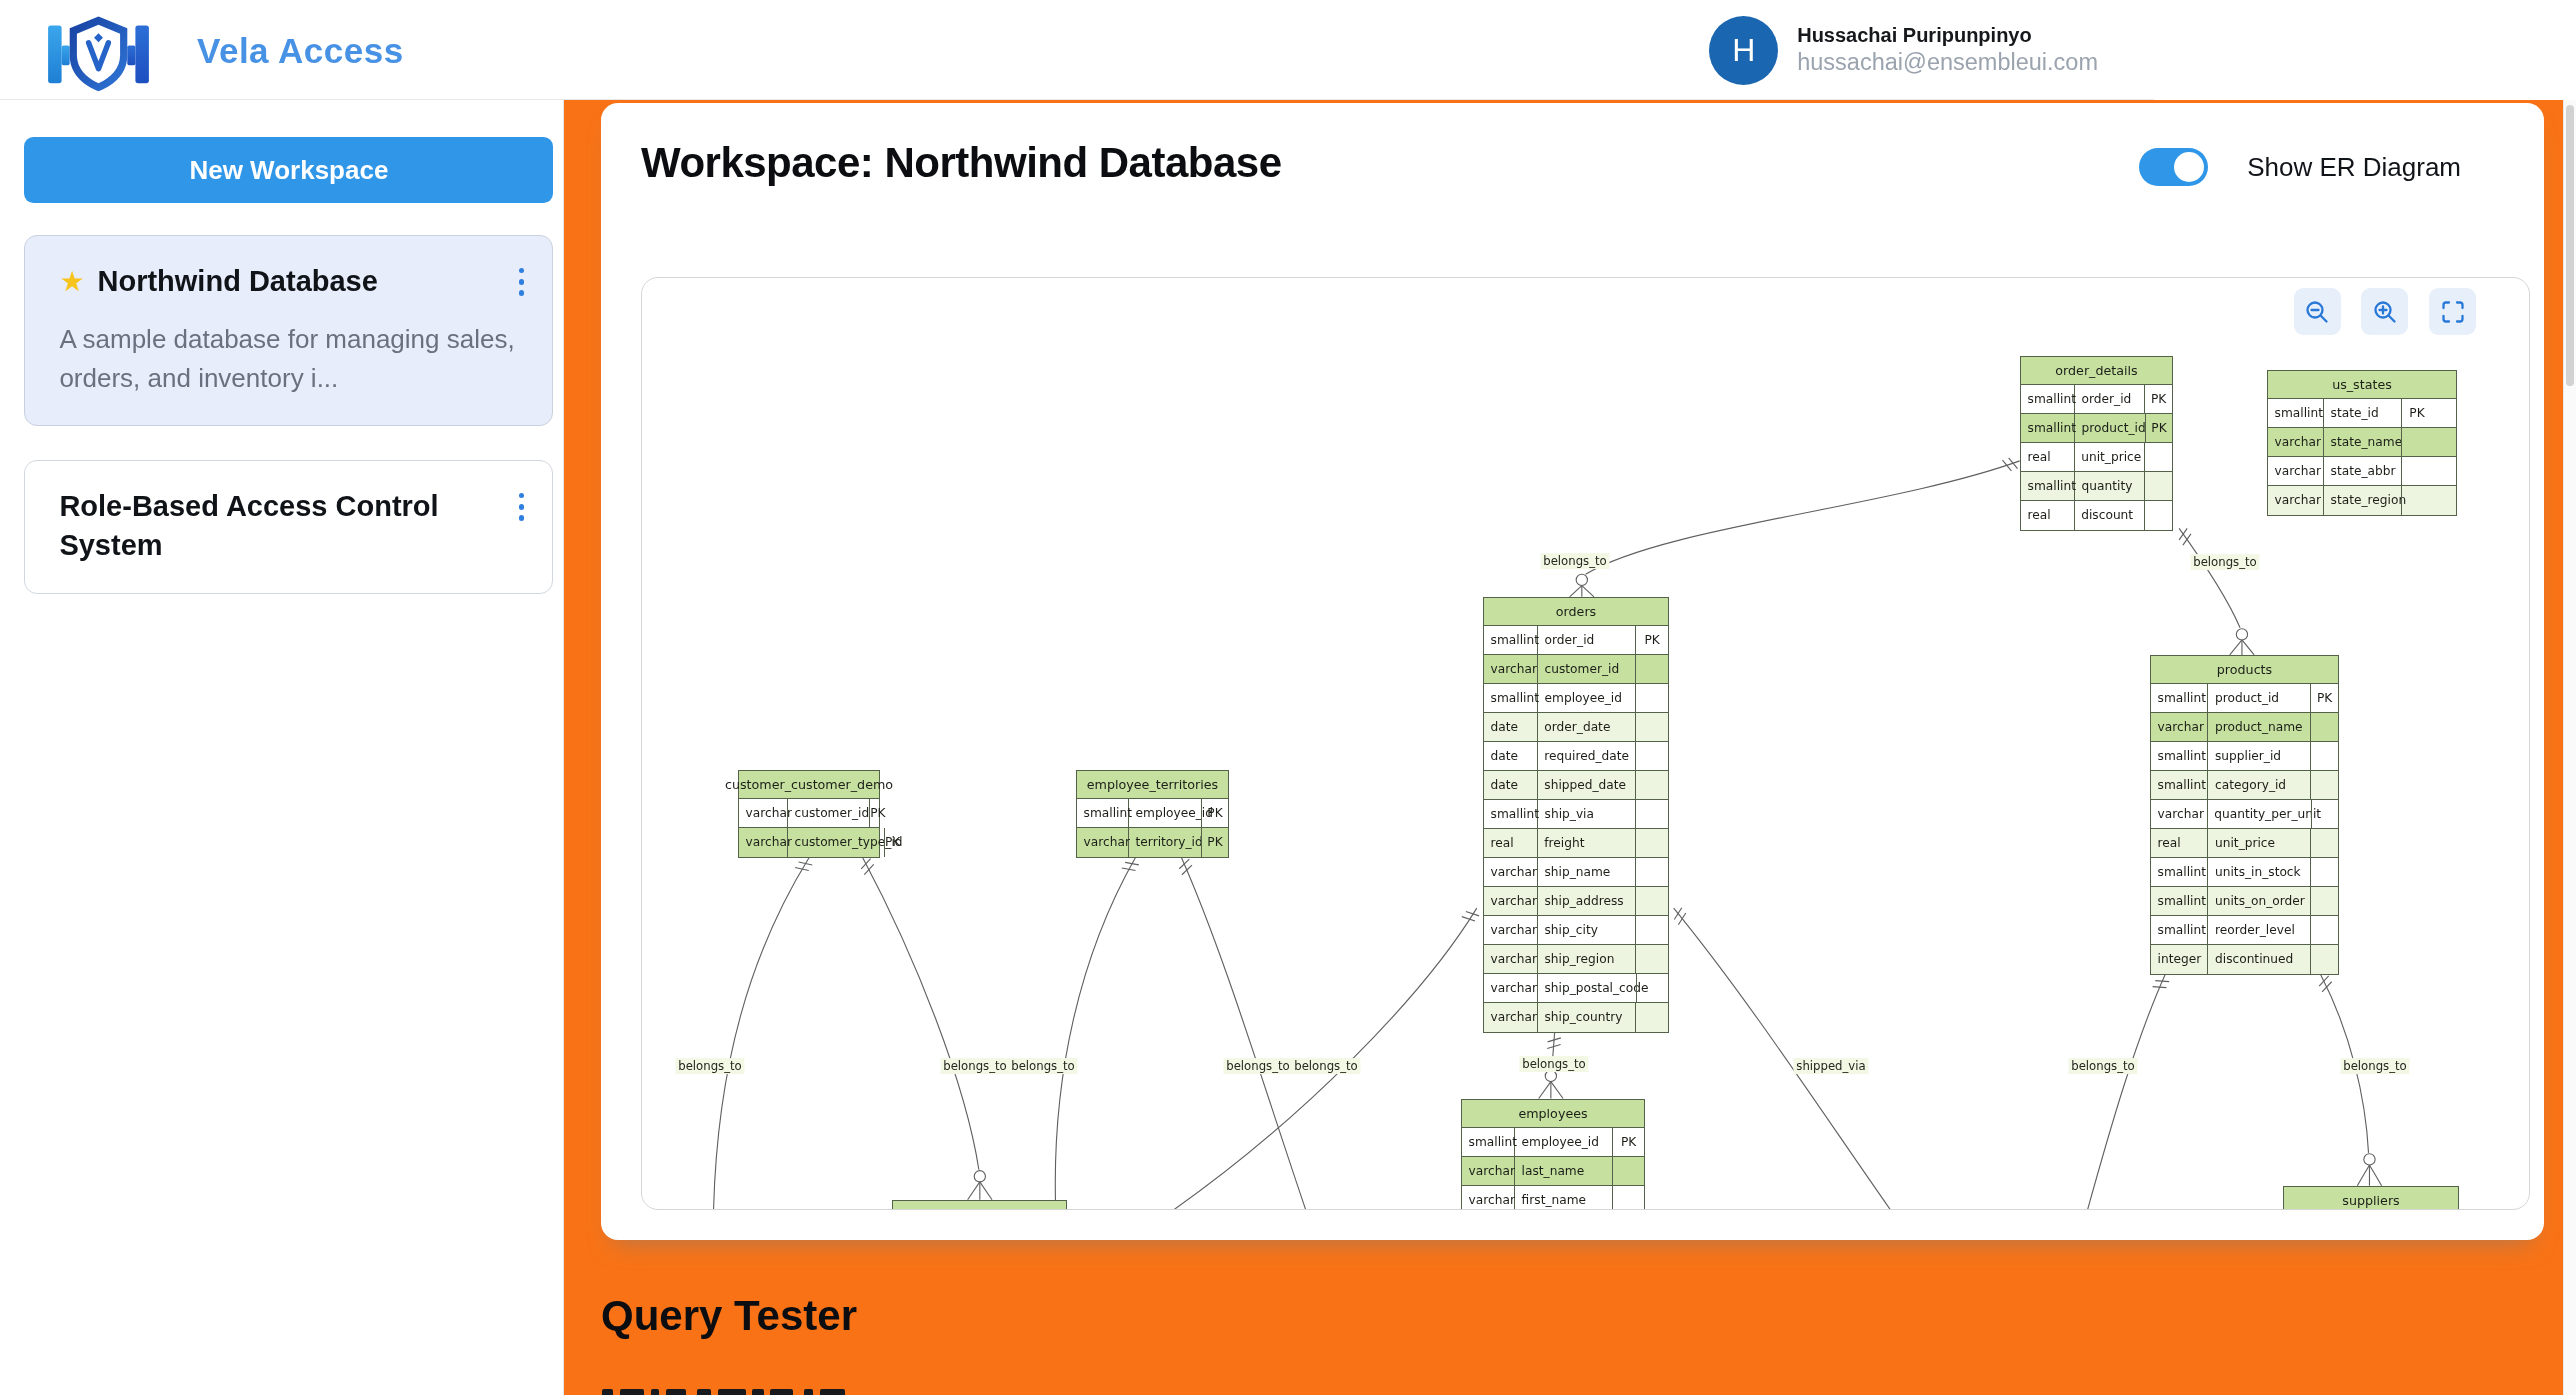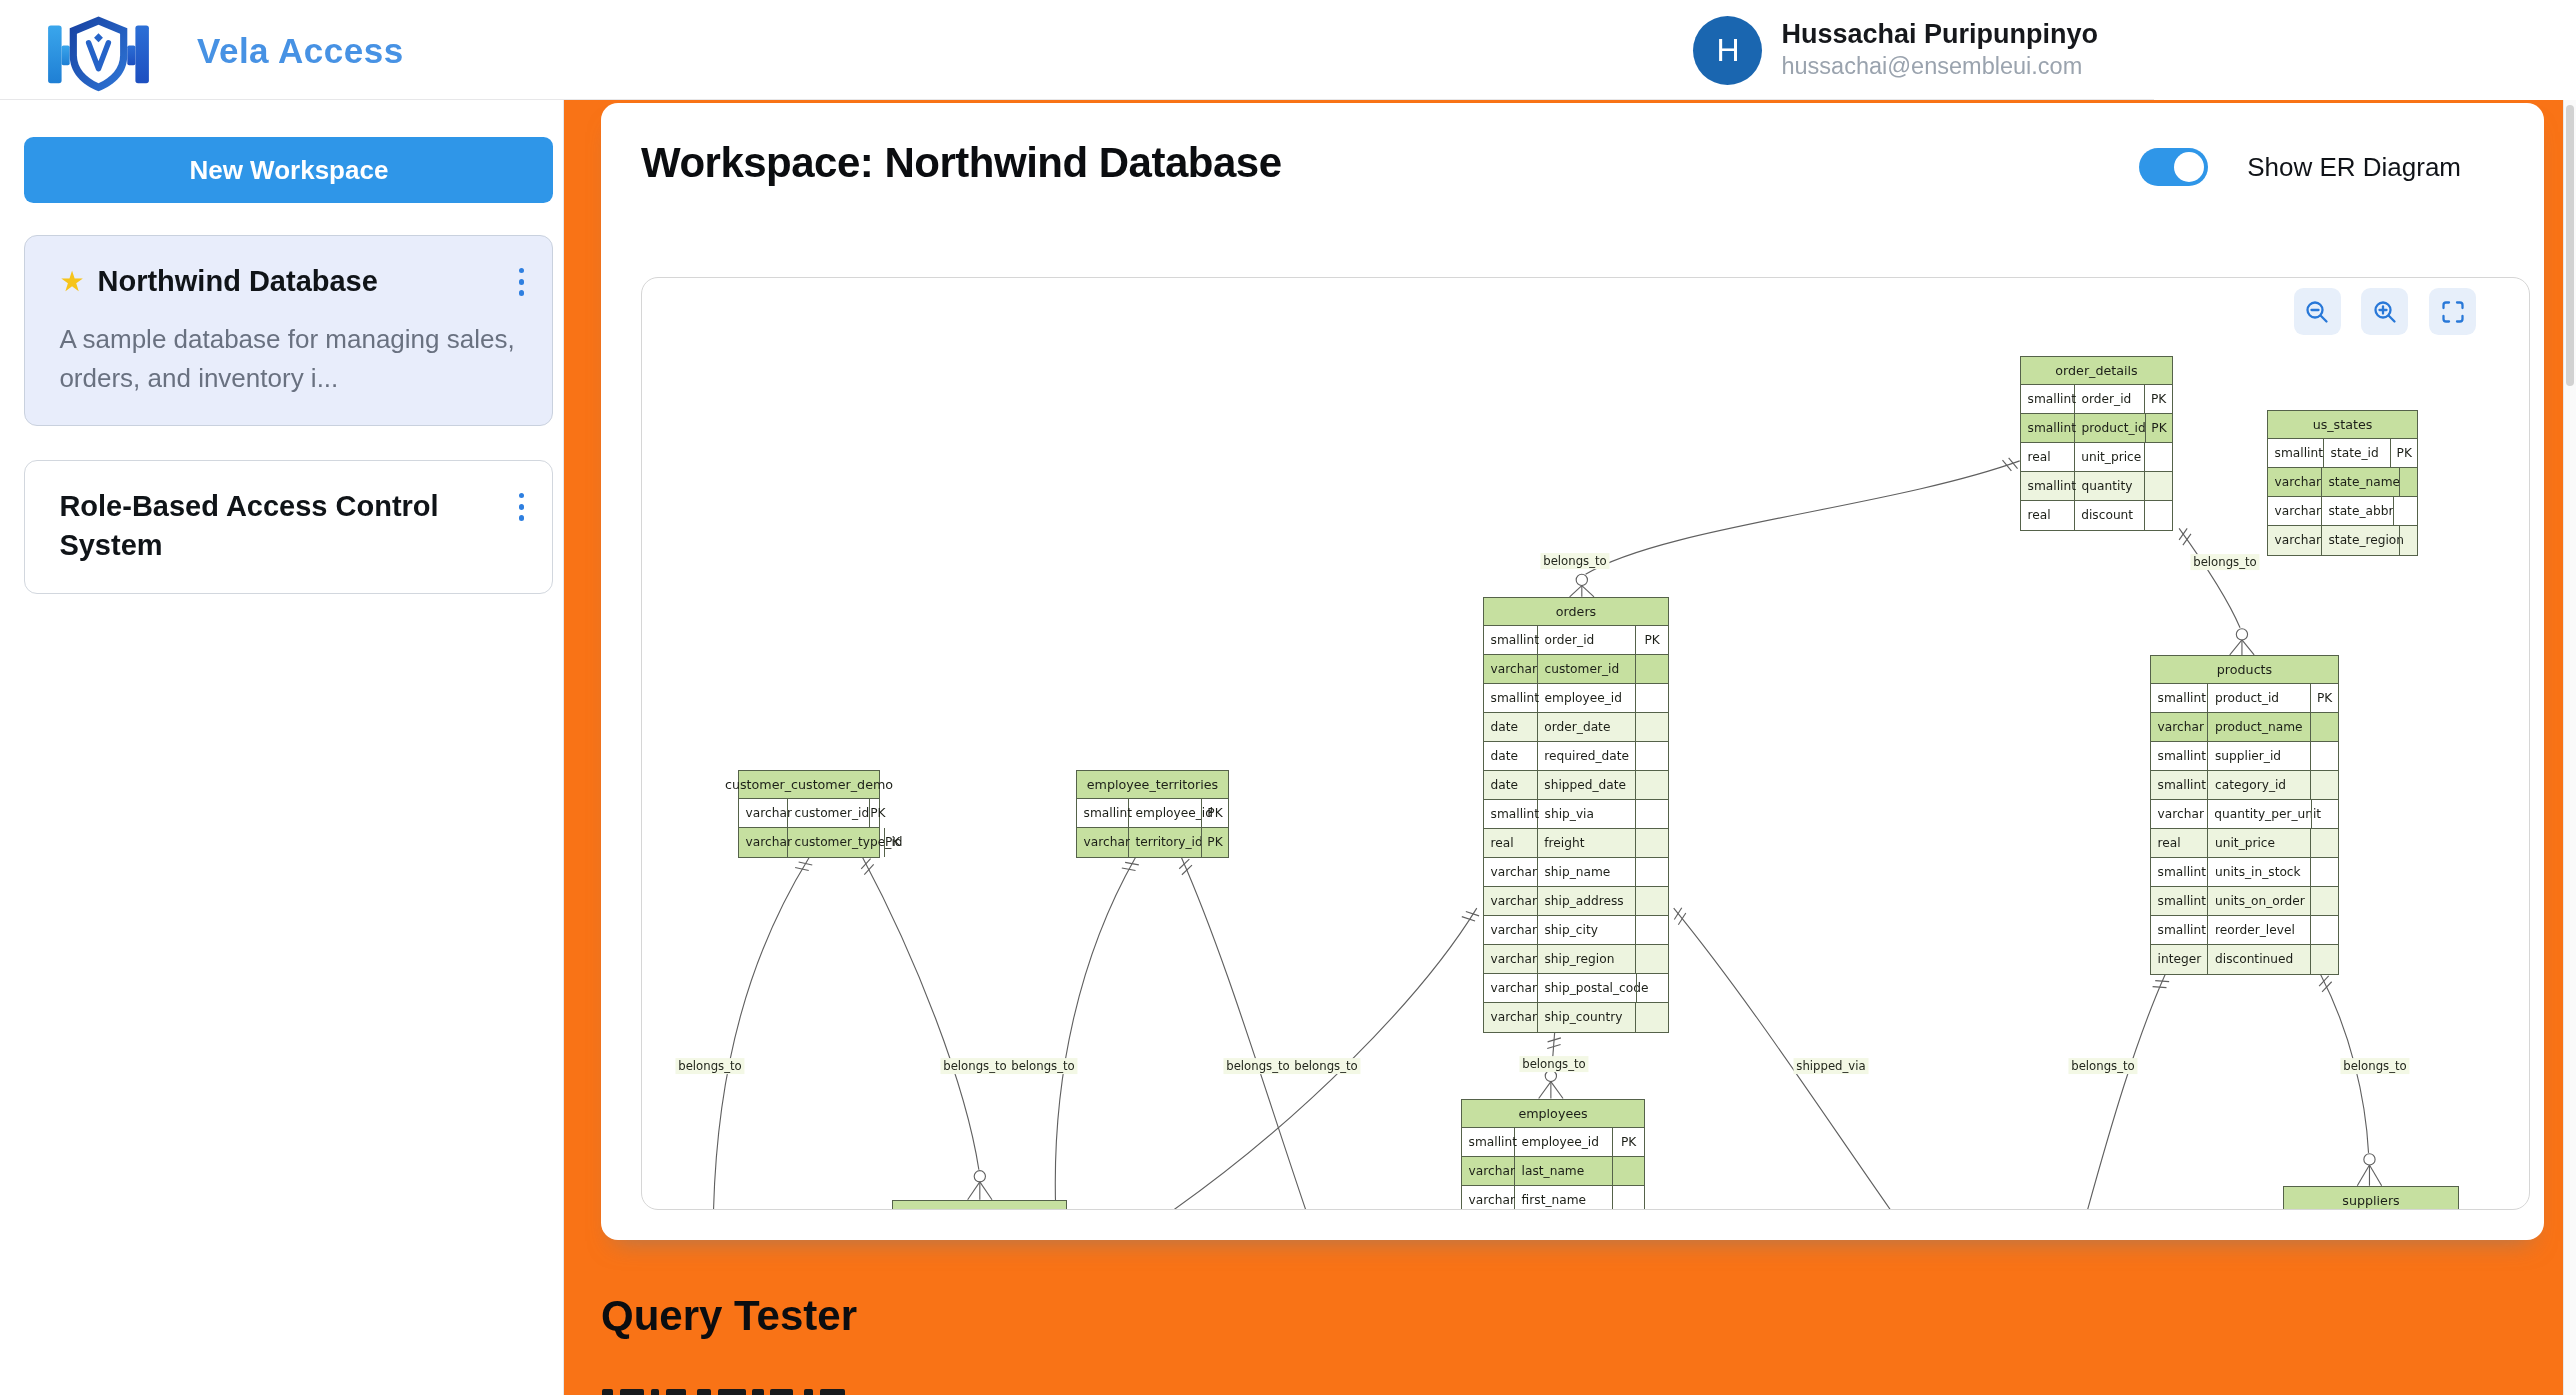--- a/index.html
+++ b/index.html
@@ -10,21 +10,21 @@
   
   .topbar { position:absolute; left:0; top:0; width:2154px; height:100px; background:#fff;
             border-bottom:0.9px solid #e7e7e9; z-index:30; }
   .logo-box { position:absolute; left:44px; top:13px; width:109px; height:81px; }
   .app-name { position:absolute; left:197px; top:31px; font-size:35px; font-weight:bold;
               color:#4792e4; letter-spacing:0.5px; }
   .user { position:absolute; right:56px; top:0; height:100px; display:flex; align-items:center; gap:19px; }
   .avatar { width:69px; height:69px; border-radius:50%; background:#1a66b0; color:#fff;
             display:flex; align-items:center; justify-content:center; font-size:32px; }
   .user-meta { text-align:left; }
-  .user-name { font-size:27px; font-weight:bold; color:#16181c; line-height:1.25; }
+  .user-name { font-size:20px; font-weight:bold; color:#16181c; line-height:1.25; }
   .user-email { font-size:23.5px; color:#9aa3ae; line-height:1.25; }
 
   
   .sidebar { position:absolute; left:0; top:100px; width:564px; height:1296px; background:#fff;
              border-right:0.9px solid #e5e7eb; z-index:20; }
   .new-ws-btn { position:absolute; left:24.4px; top:37px; width:529px; height:66px; border:none;
                 border-radius:9.4px; background:#2f96e8; color:#fff; font-size:26px; font-weight:bold;
                 font-family:inherit; cursor:pointer; }
   .ws-list { position:absolute; left:24.4px; top:135px; width:529px; display:flex;
              flex-direction:column; gap:34px; }
@@ -275,21 +275,21 @@
               <div class="er-cell type" style="width:54px">smallint</div>
               <div class="er-cell" style="width:70px">quantity</div>
               <div class="er-cell pk" style="width:28px"></div>
             </div>
             <div class="er-row" style="background: rgb(255, 255, 255);">
               <div class="er-cell type" style="width:54px">real</div>
               <div class="er-cell" style="width:70px">discount</div>
               <div class="er-cell pk" style="width:28px"></div>
             </div>
           </div>
-          <div class="er-table" style="left: 1625px; top: 92px; width: 151px; margin-top: 40px;">
+          <div class="er-table" style="left: 1625px; top: 92px; width: 190px;">
             <div class="er-thead">us_states</div>
             <div class="er-row" style="background: rgb(255, 255, 255);">
               <div class="er-cell type" style="width:56px">smallint</div>
               <div class="er-cell" style="width:77px">state_id</div>
               <div class="er-cell pk" style="width:31px">PK</div>
             </div>
             <div class="er-row" style="background: rgb(198, 224, 160);">
               <div class="er-cell type" style="width:56px">varchar</div>
               <div class="er-cell" style="width:77px">state_name</div>
               <div class="er-cell pk" style="width:31px"></div>

